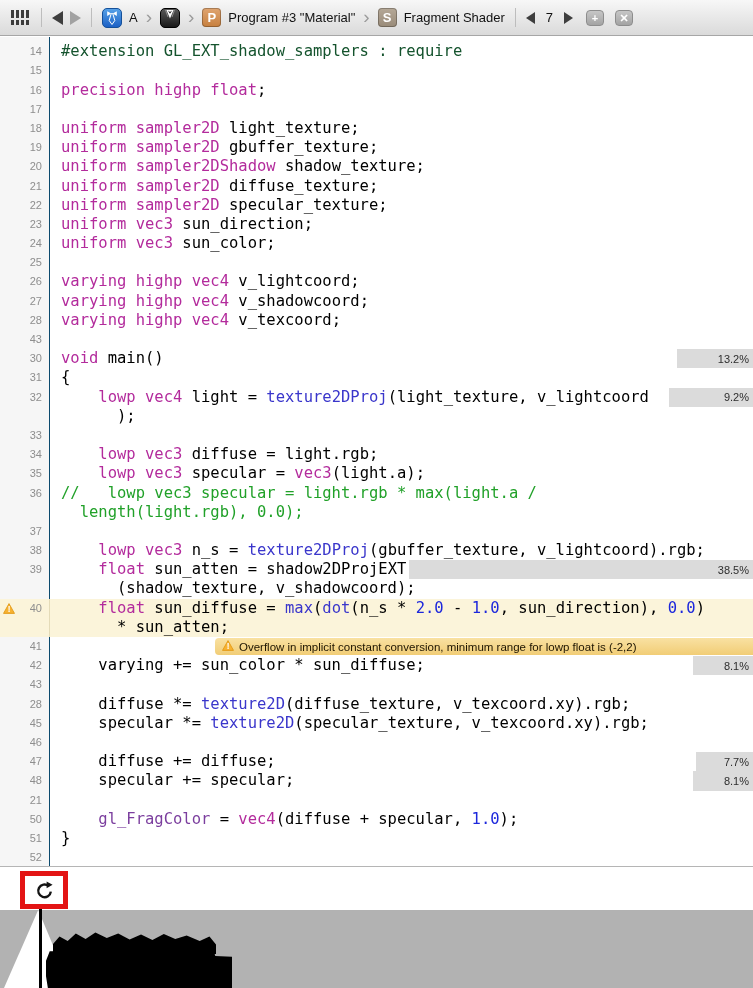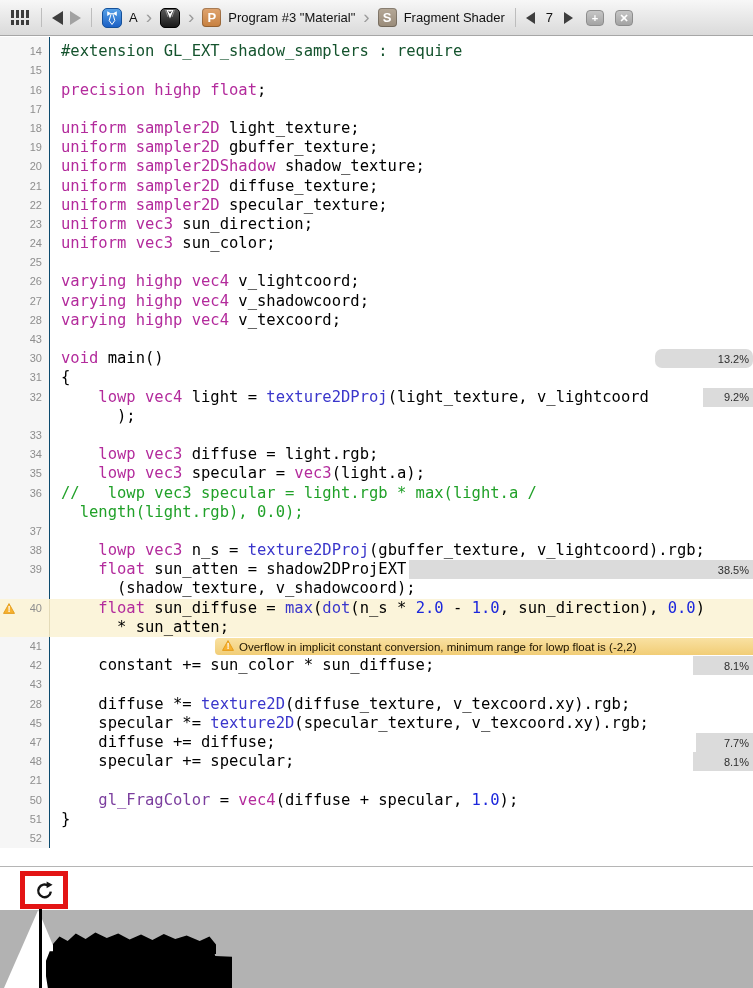--- a/index.html
+++ b/index.html
@@ -204,30 +204,30 @@
       <div class="gut">28</div>
       <div class="src"><span class="kw">varying highp vec4</span><span class="pl"> v_texcoord;</span></div>
     </div>
     <div class="row">
       <div class="gut">43</div>
       <div class="src"></div>
     </div>
     <div class="row">
       <div class="gut">30</div>
       <div class="src"><span class="kw">void</span><span class="pl"> main()</span></div>
-      <div class="pctbar" style="width: 98px; border-radius: 7px;">13.2%</div>
+      <div class="pctbar" style="width: 76px;">13.2%</div>
     </div>
     <div class="row">
       <div class="gut">31</div>
       <div class="src"><span class="pl">{</span></div>
     </div>
     <div class="row">
       <div class="gut">32</div>
       <div class="src"><span class="pl">    </span><span class="kw">lowp vec4</span><span class="pl"> light = </span><span class="fn">texture2DProj</span><span class="pl">(light_texture, v_lightcoord</span></div>
-      <div class="pctbar" style="width: 50px;">9.2%</div>
+      <div class="pctbar" style="width: 84px;">9.2%</div>
     </div>
     <div class="row">
       <div class="gut"></div>
       <div class="src"><span class="pl">      );</span></div>
     </div>
     <div class="row">
       <div class="gut">33</div>
       <div class="src"></div>
     </div>
     <div class="row">
@@ -280,34 +280,38 @@
       <div class="banner">
         <span><svg width="12" height="11" viewBox="0 0 12 11">
   <path d="M6 0.6 L11.5 10.4 H0.5 Z" fill="#f7b231" stroke="#e0940e" stroke-width="0.8"></path>
   <text x="6" y="9.2" font-size="8.2" font-weight="bold" fill="#fff" text-anchor="middle" font-family="Liberation Sans, sans-serif">!</text>
           </svg></span>
         <span>Overflow in implicit constant conversion, minimum range for lowp float is (-2,2)</span>
       </div>
     </div>
     <div class="row">
       <div class="gut">42</div>
-      <div class="src"><span class="pl">    constant += sun_color * sun_diffuse;</span></div>
+      <div class="src"><span class="pl">    varying += sun_color * sun_diffuse;</span></div>
       <div class="pctbar" style="width: 60px;">8.1%</div>
     </div>
     <div class="row">
       <div class="gut">43</div>
       <div class="src"></div>
     </div>
     <div class="row">
       <div class="gut">28</div>
       <div class="src"><span class="pl">    diffuse *= </span><span class="fn">texture2D</span><span class="pl">(diffuse_texture, v_texcoord.xy).rgb;</span></div>
     </div>
     <div class="row">
       <div class="gut">45</div>
       <div class="src"><span class="pl">    specular *= </span><span class="fn">texture2D</span><span class="pl">(specular_texture, v_texcoord.xy).rgb;</span></div>
+    </div>
+    <div class="row">
+      <div class="gut">46</div>
+      <div class="src"></div>
     </div>
     <div class="row">
       <div class="gut">47</div>
       <div class="src"><span class="pl">    diffuse += diffuse;</span></div>
       <div class="pctbar" style="width: 57px;">7.7%</div>
     </div>
     <div class="row">
       <div class="gut">48</div>
       <div class="src"><span class="pl">    specular += specular;</span></div>
       <div class="pctbar" style="width: 60px;">8.1%</div>

